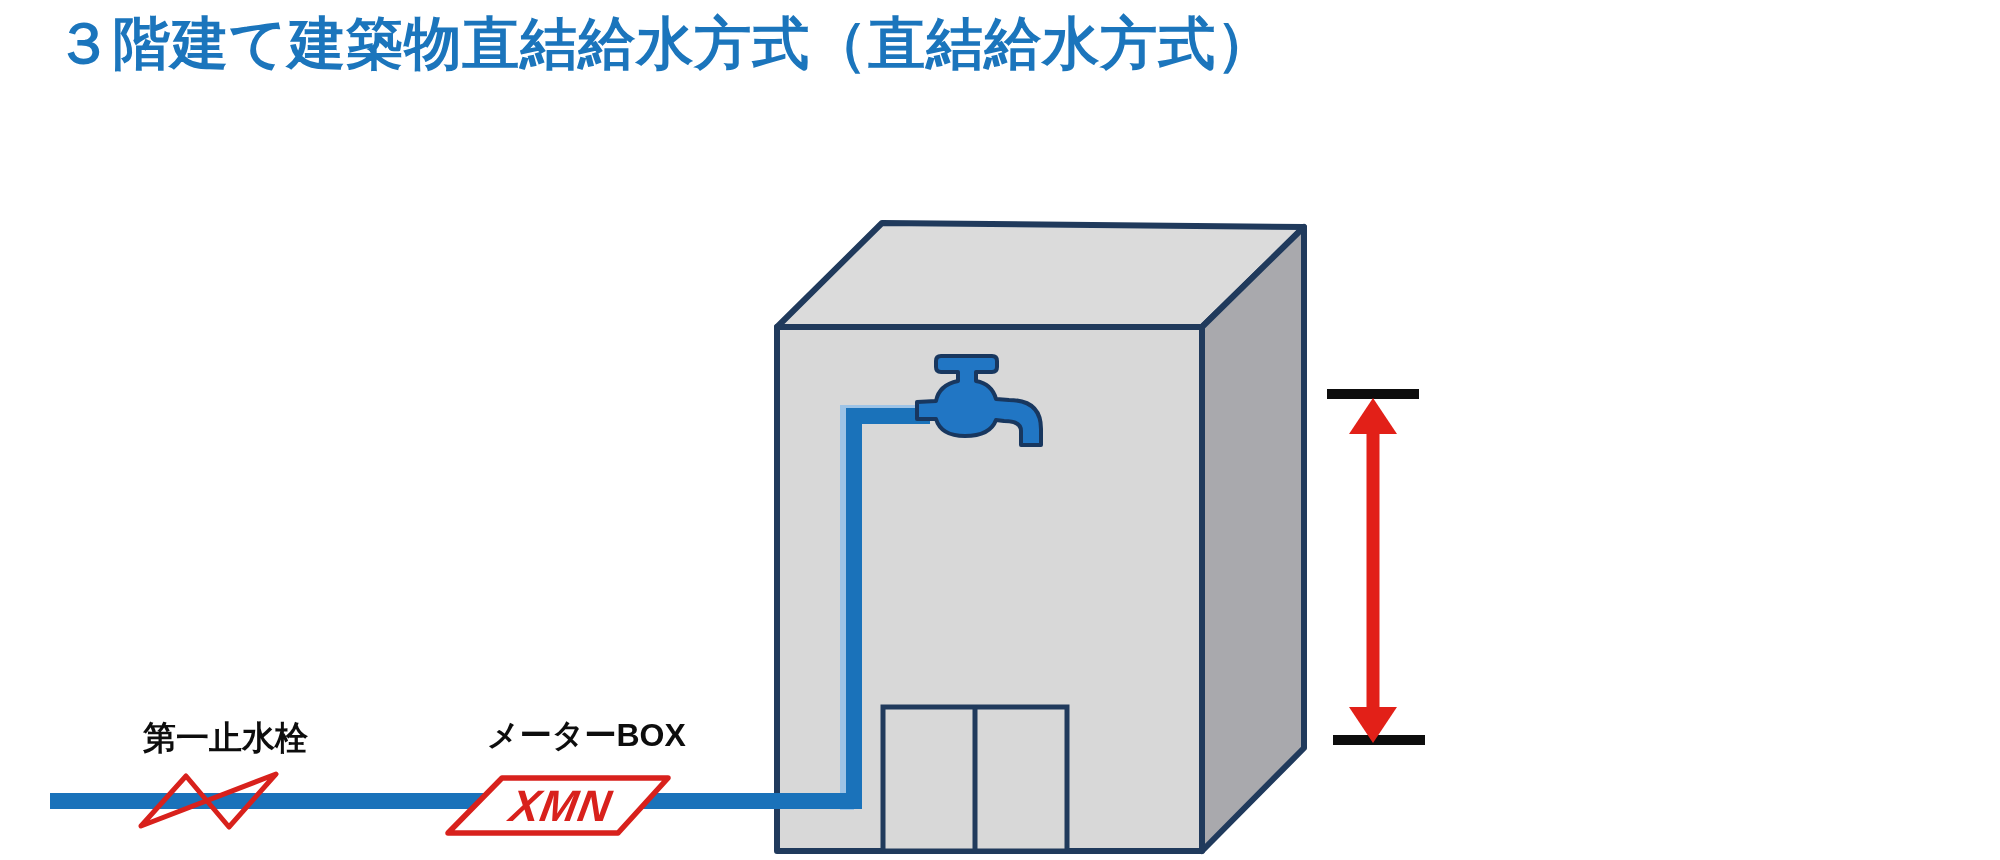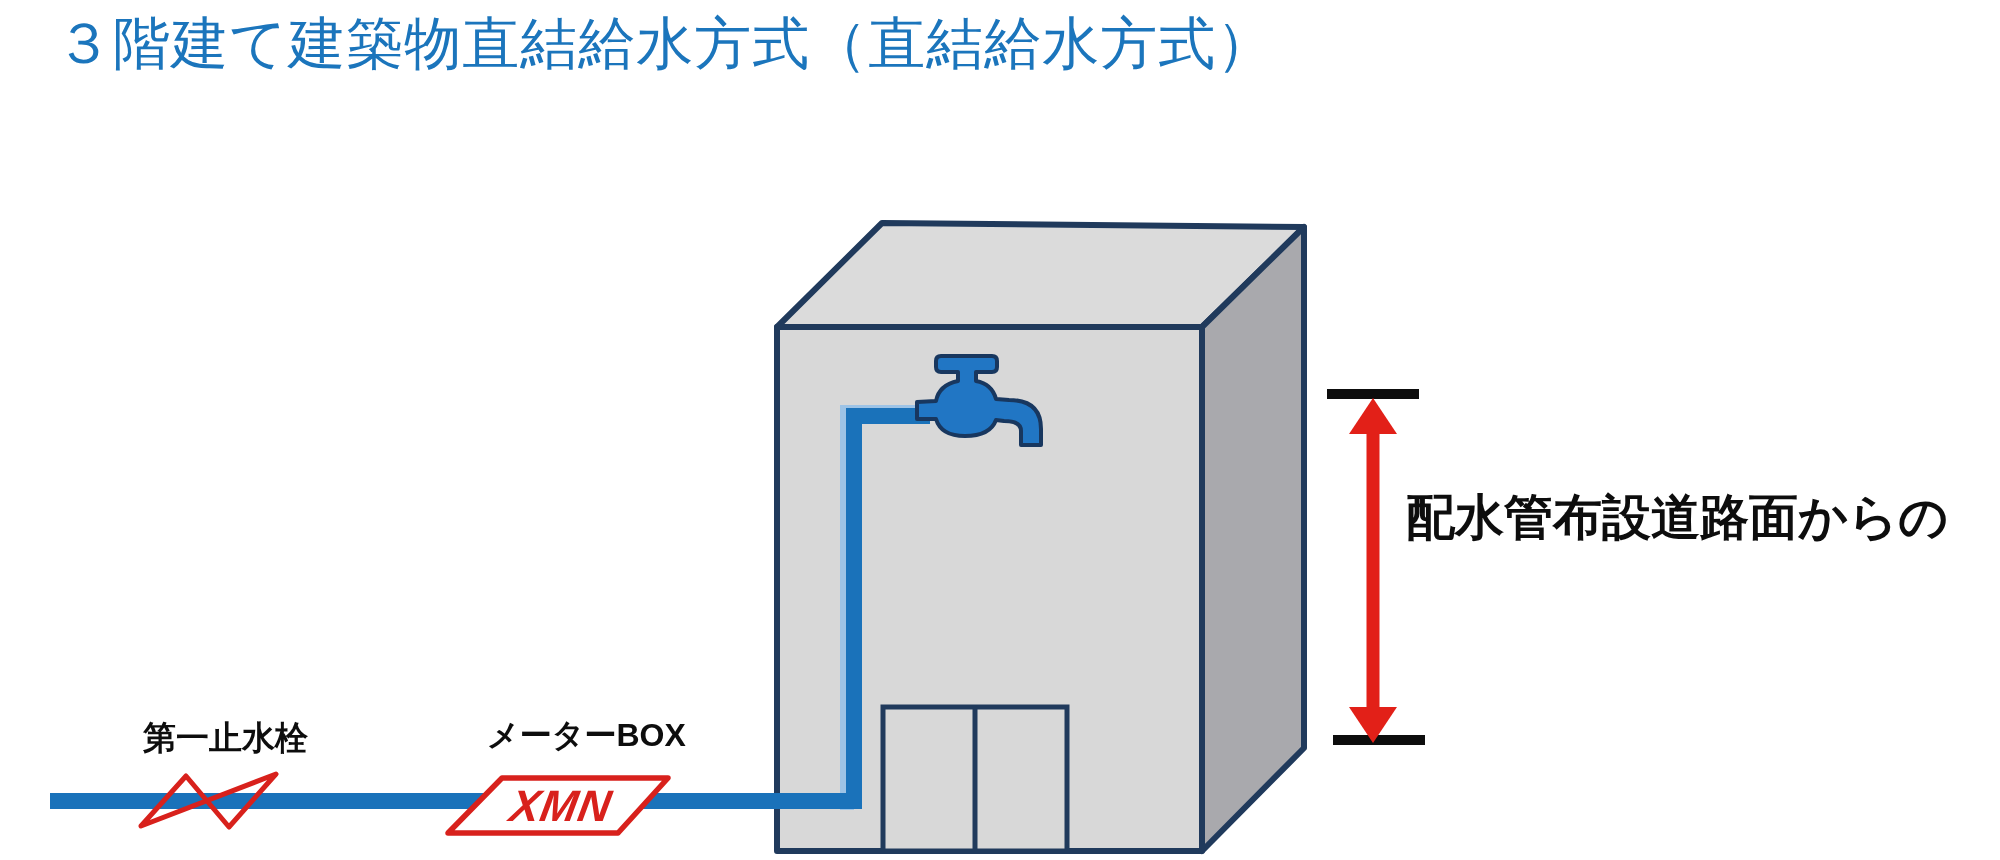--- a/index.html
+++ b/index.html
@@ -6,21 +6,21 @@
   #stage{
     position:relative;
     width:2000px;height:860px;
     background:#ffffff;
     overflow:hidden;
     font-family:"Liberation Sans","DejaVu Sans",sans-serif;
   }
   #diagram-svg{position:absolute;left:0;top:0;width:2000px;height:860px;}
   .title{
     position:absolute;left:55px;top:6px;
-    font-size:57px;font-weight:normal;color:#1b75bc;
+    font-size:57px;font-weight:bold;color:#1b75bc;
     letter-spacing:1px;white-space:nowrap;
   }
   .small-label{
     position:absolute;
     font-weight:bold;color:#0d0d0d;white-space:nowrap;
   }
   .valve-label{left:143px;top:716px;font-size:33px;}
   .meter-label{left:487px;top:714px;font-size:32px;}
   .height-note{
     position:absolute;left:1406px;top:484px;
@@ -75,16 +75,15 @@
 
   <div class="title">３階建て建築物直結給水方式（直結給水方式）</div>
 
   <div class="small-label meter-label">メーターBOX</div>
 
   <div class="small-label valve-label">第一止水栓</div>
 
   <div class="meter-marks">XMN</div>
 
   <div class="height-note">
-    <div>配水管布設道路面からの</div>
   </div>
 
 </div>
 
 </body></html>

